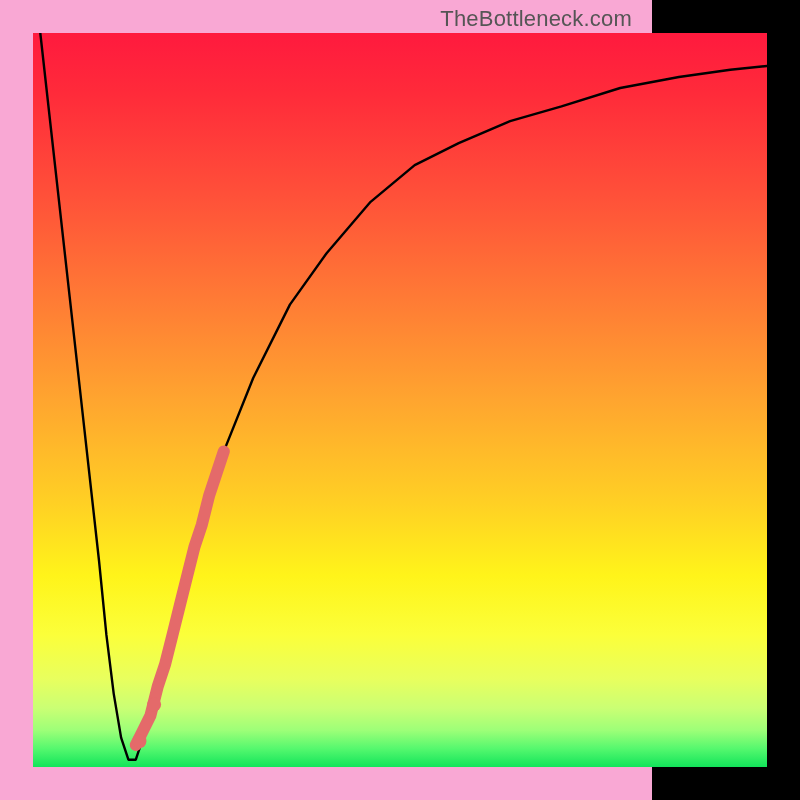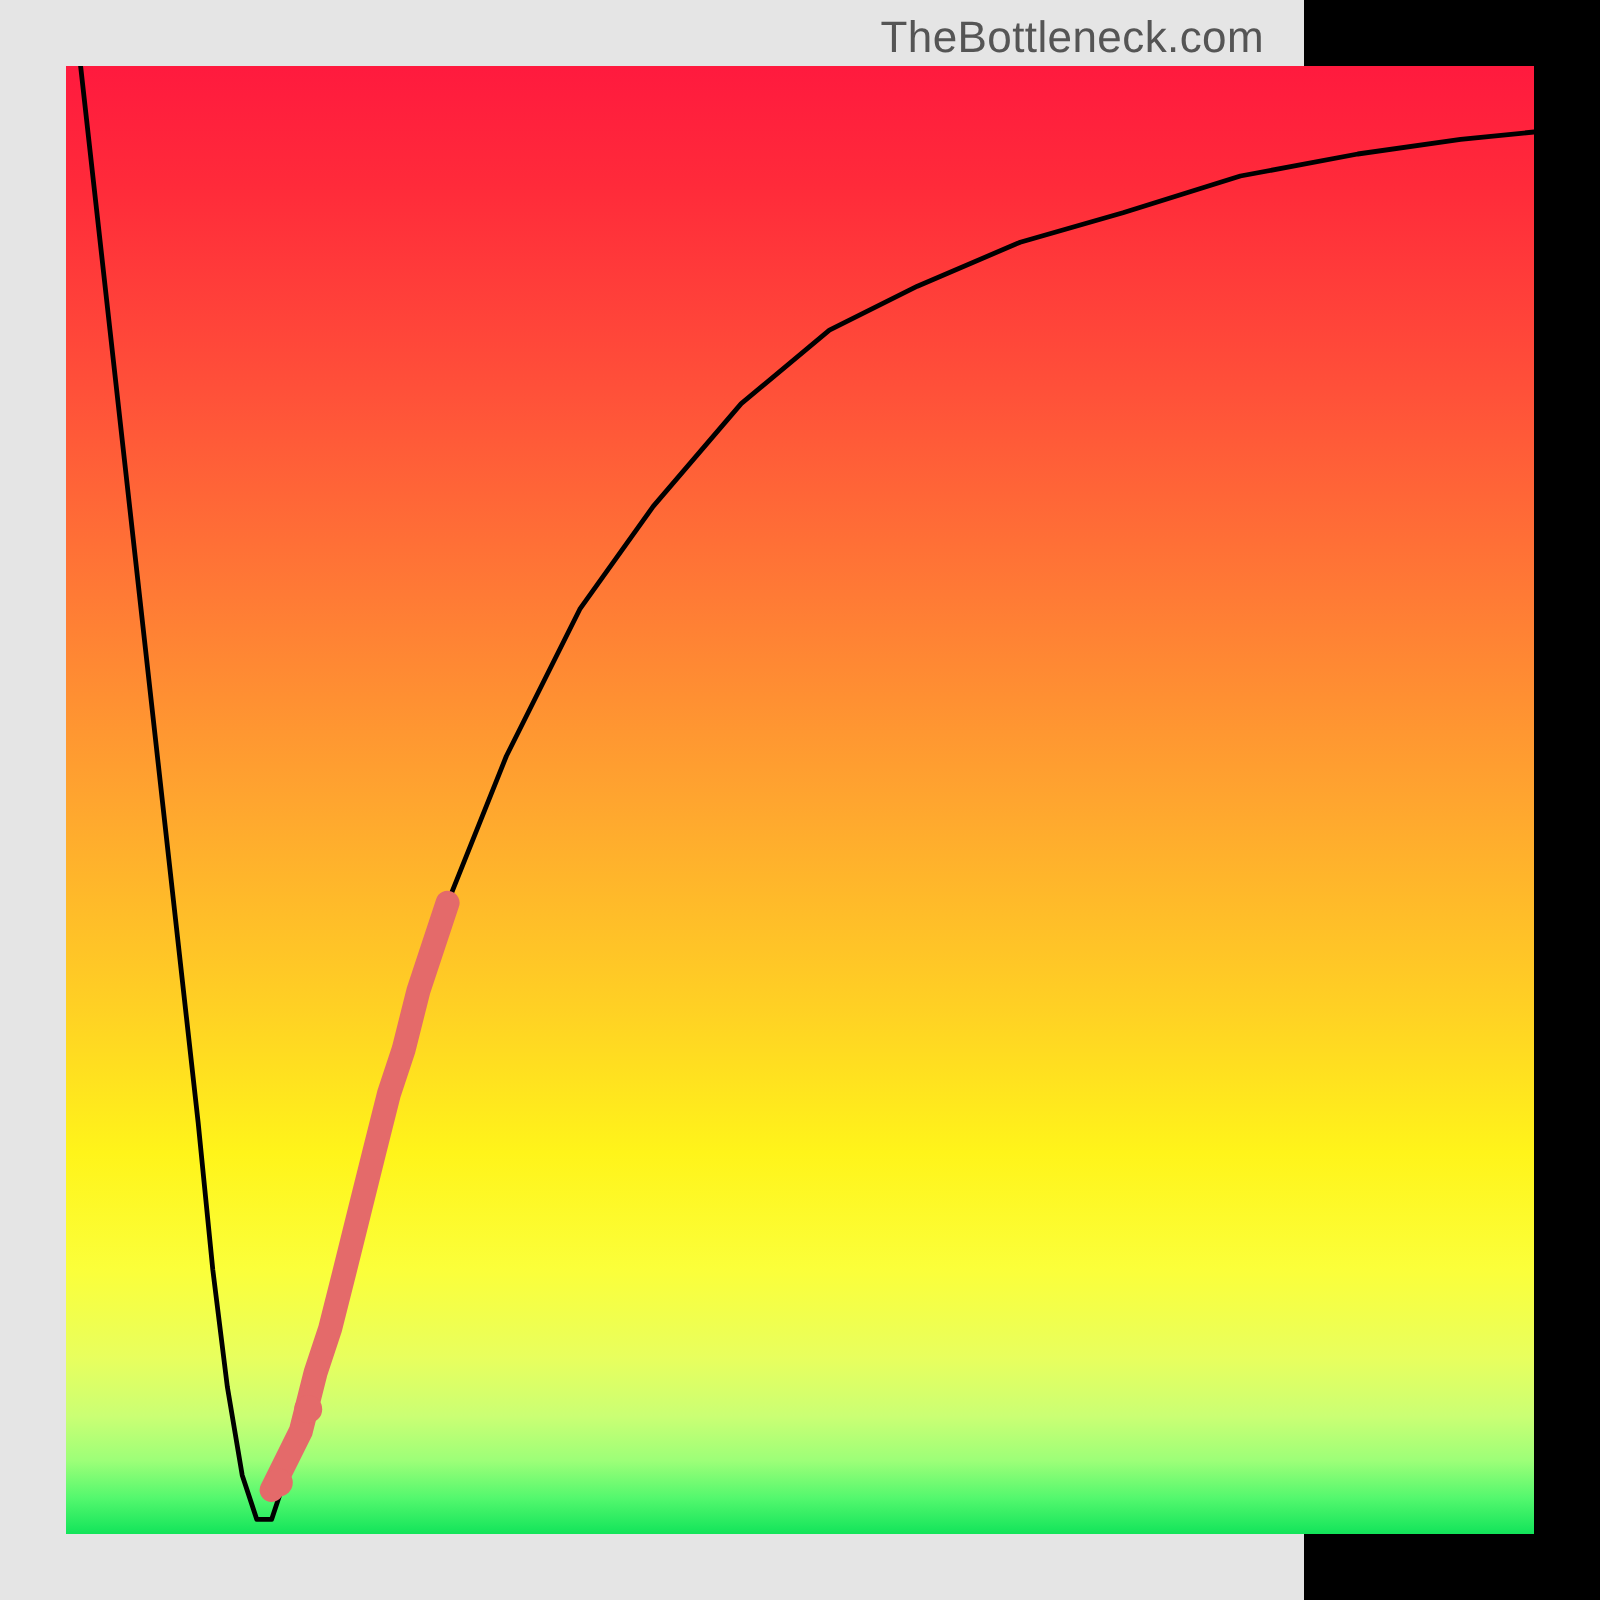--- a/index.html
+++ b/index.html
@@ -8,21 +8,21 @@
     width: 800px;
     height: 800px;
     overflow: hidden;
     background: #000;
     font-family: Arial, Helvetica, sans-serif;
   }
   .frame {
     position: relative;
     width: 652px;
     height: 800px;
-    background: #e5e5e5;
+    background: #f9a8d4;
   }
   .plot {
     position: absolute;
     left: 33px;
     top: 33px;
     width: 734px;
     height: 734px;
     
     background: linear-gradient(
       to bottom,

